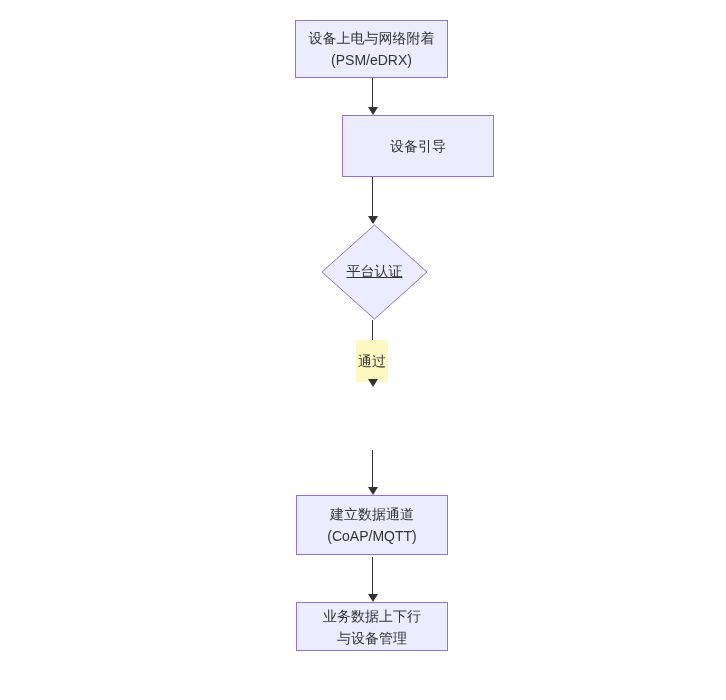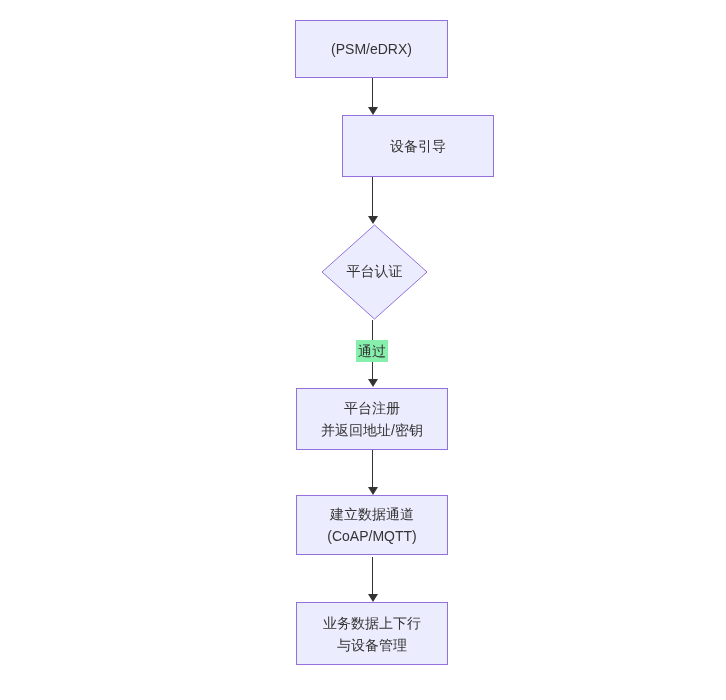--- a/index.html
+++ b/index.html
@@ -29,40 +29,41 @@
     text-align: center;
     font-size: 14px;
     line-height: 22px;
     box-sizing: border-box;
   }
   .node .nline { white-space: nowrap; }
   .n1 { top: 20px;  height: 58px; left: 295px; width: 153px; }
   .n2 { top: 115px; height: 62px; margin-left: 46px; }
   .n3 { top: 388px; height: 62px; }
   .n4 { top: 495px; height: 60px; }
-  .n5 { top: 602px; height: 63px; }
+  .n5 { top: 602px; height: 49px; }
 
   .diamond-wrap {
     position: absolute;
     left: 321px;
     top: 224px;
     width: 107px;
     height: 96px;
   }
   .diamond-wrap svg { display: block; }
   .diamond-label {
     position: absolute;
     left: 0; top: 0;
     width: 107px;
     height: 96px;
     display: flex;
     align-items: center;
     justify-content: center;
     font-size: 14px;
     white-space: nowrap;
+    text-decoration: underline;
   }
 
   .edge-line {
     position: absolute;
     left: 372px;
     width: 1px;
     background: #333333;
   }
   .arrow-head {
     position: absolute;
@@ -82,33 +83,34 @@
   .e4-line { top: 450px; height: 37px; }
   .e4-head { top: 487px; }
   .e5-line { top: 557px; height: 37px; }
   .e5-head { top: 594px; }
 
   .edge-label {
     position: absolute;
     left: 372px;
     top: 340px;
     transform: translateX(-50%);
-    background: #86efac;
-    padding: 1px 2px;
+    background: #fef9c3;
+    padding: 11px 2px;
     font-size: 14px;
     line-height: 20px;
     white-space: nowrap;
   }
 </style>
 </head>
 <body>
 
 <div class="canvas">
 
   <div class="node n1">
+    <div class="nline">设备上电与网络附着</div>
     <div class="nline">(PSM/eDRX)</div>
   </div>
 
   <div class="edge-line e1-line"></div>
   <div class="arrow-head e1-head"></div>
 
   <div class="node n2">
     <div class="nline">设备引导</div>
   </div>
 
@@ -119,24 +121,20 @@
     <svg width="107" height="96" viewBox="0 0 107 96">
       <polygon points="53.5,1 106,48 53.5,95 1,48" fill="#ECECFF" stroke="#9370DB" stroke-width="1"></polygon>
     </svg>
     <div class="diamond-label">平台认证</div>
   </div>
 
   <div class="edge-line e3-line"></div>
   <div class="edge-label">通过</div>
   <div class="arrow-head e3-head"></div>
 
-  <div class="node n3">
-    <div class="nline">平台注册</div>
-    <div class="nline">并返回地址/密钥</div>
-  </div>
 
   <div class="edge-line e4-line"></div>
   <div class="arrow-head e4-head"></div>
 
   <div class="node n4">
     <div class="nline">建立数据通道</div>
     <div class="nline">(CoAP/MQTT)</div>
   </div>
 
   <div class="edge-line e5-line"></div>

